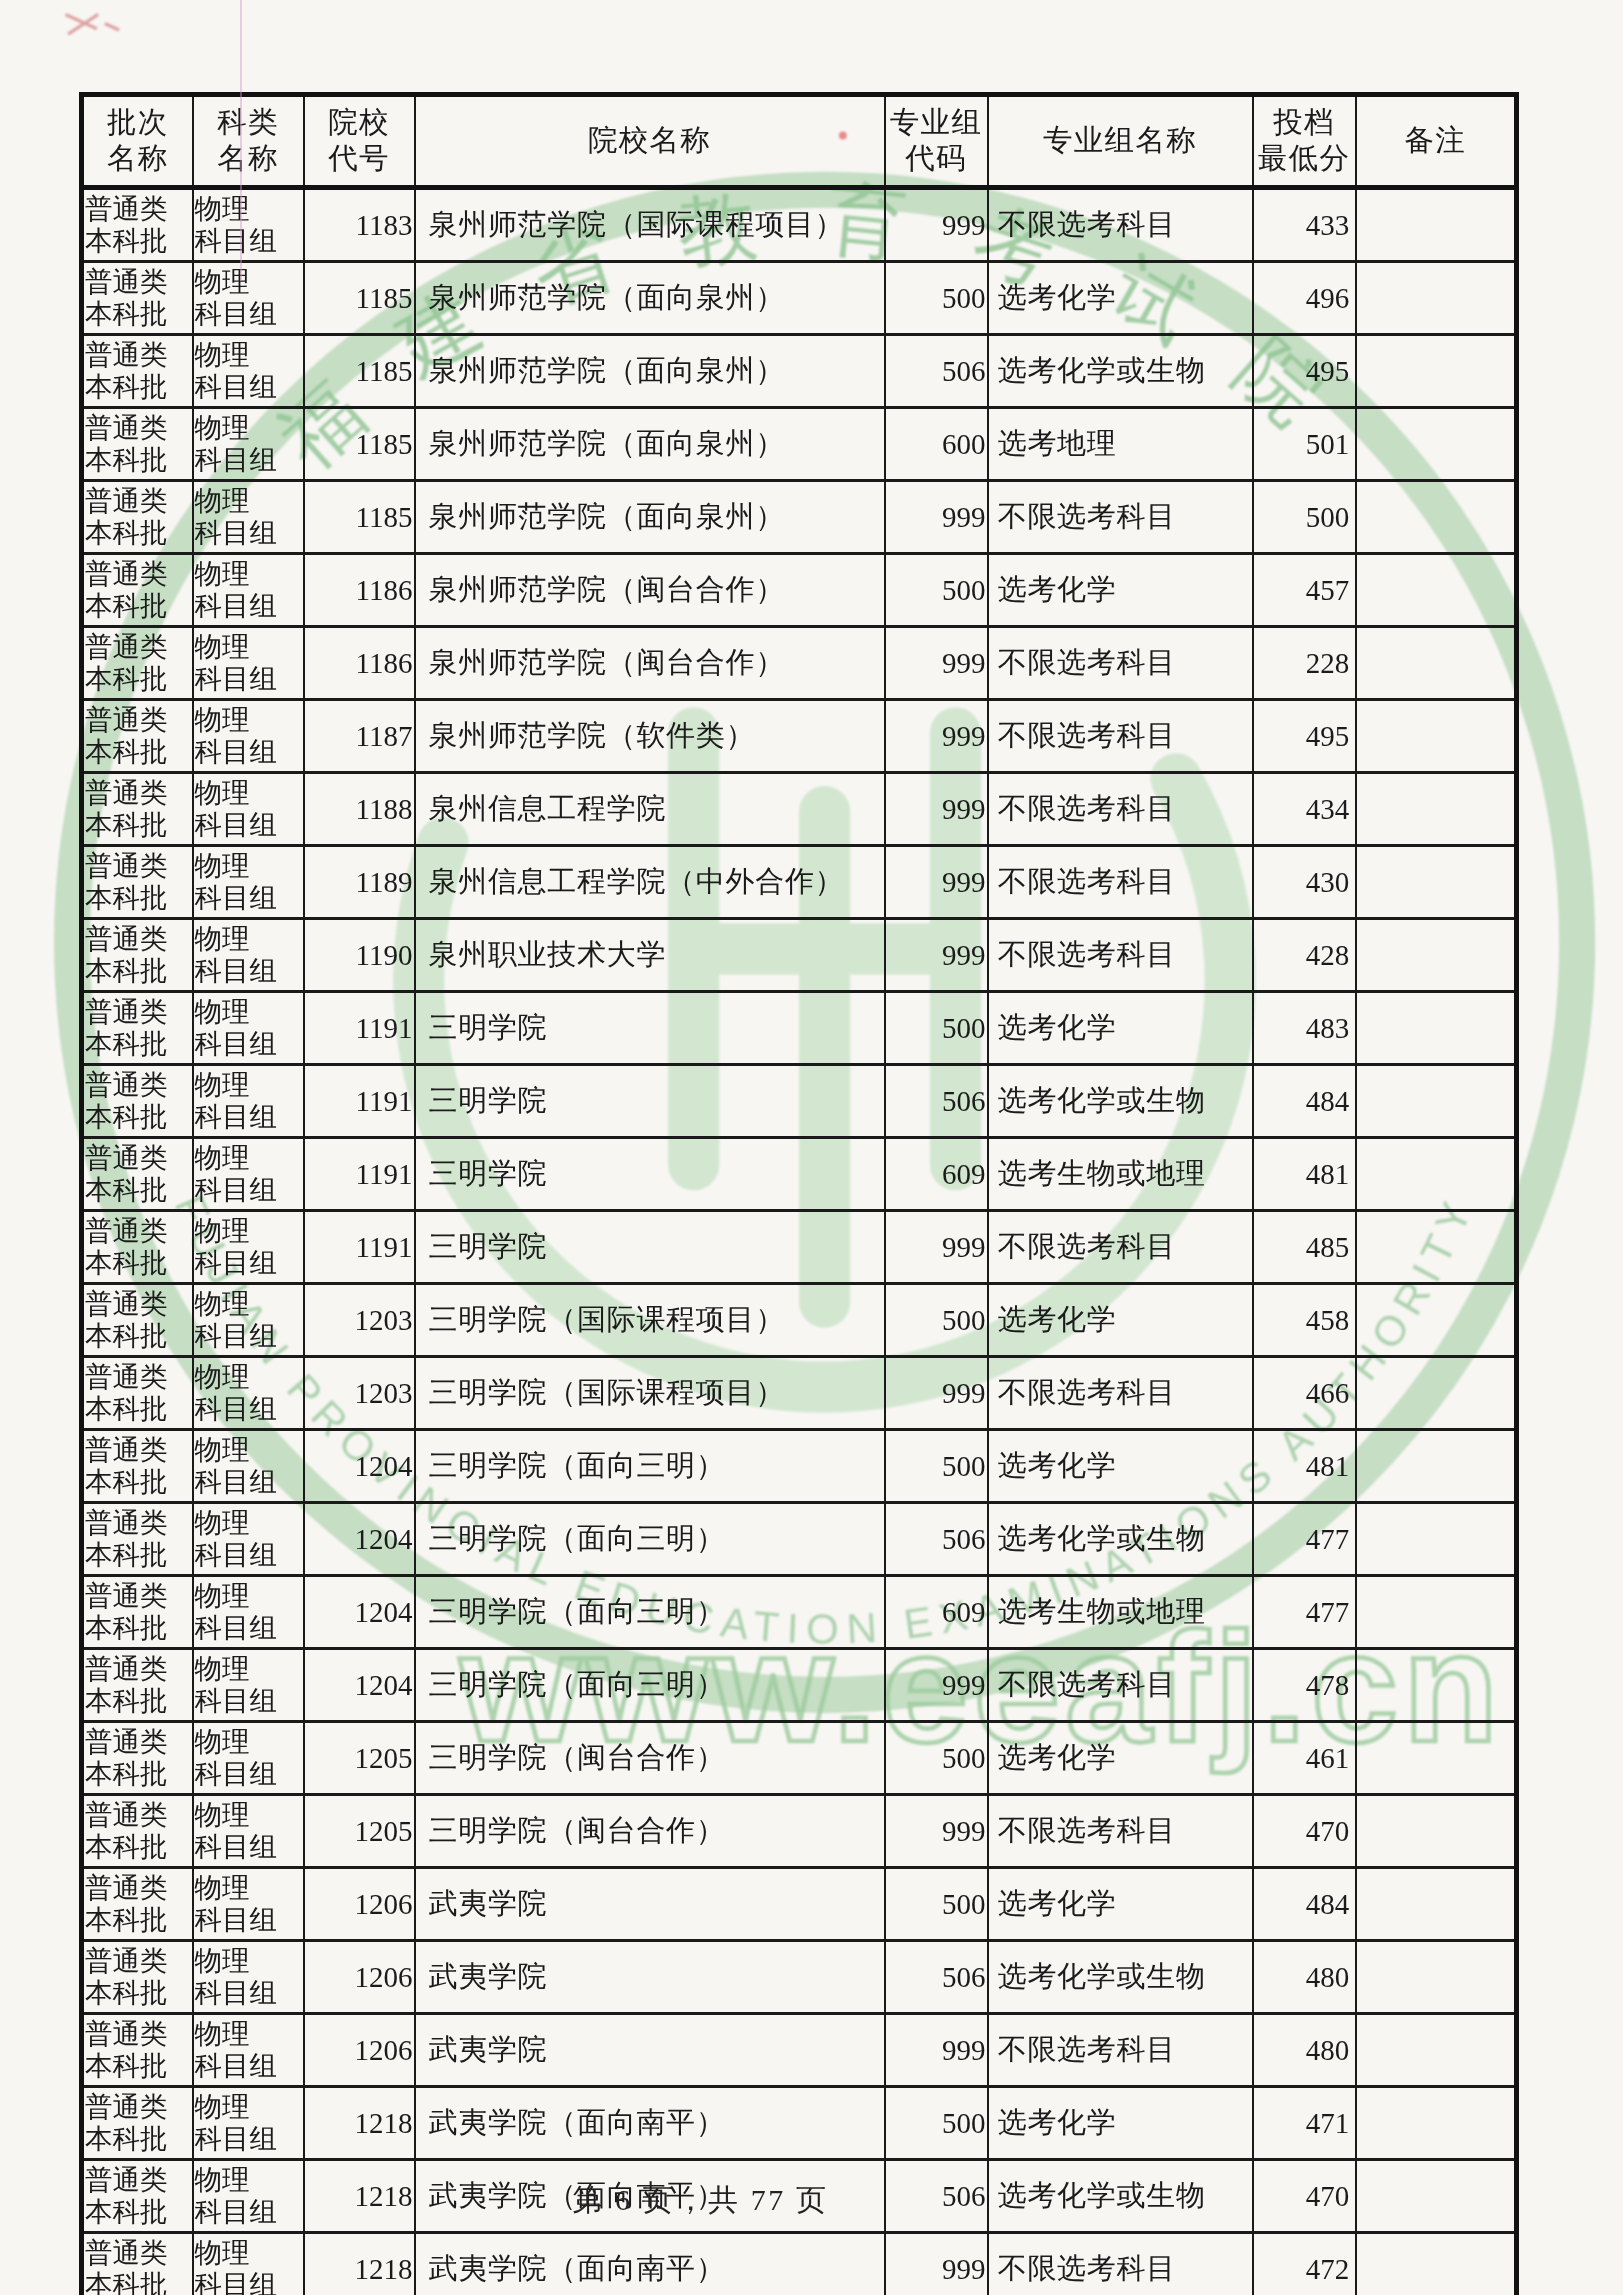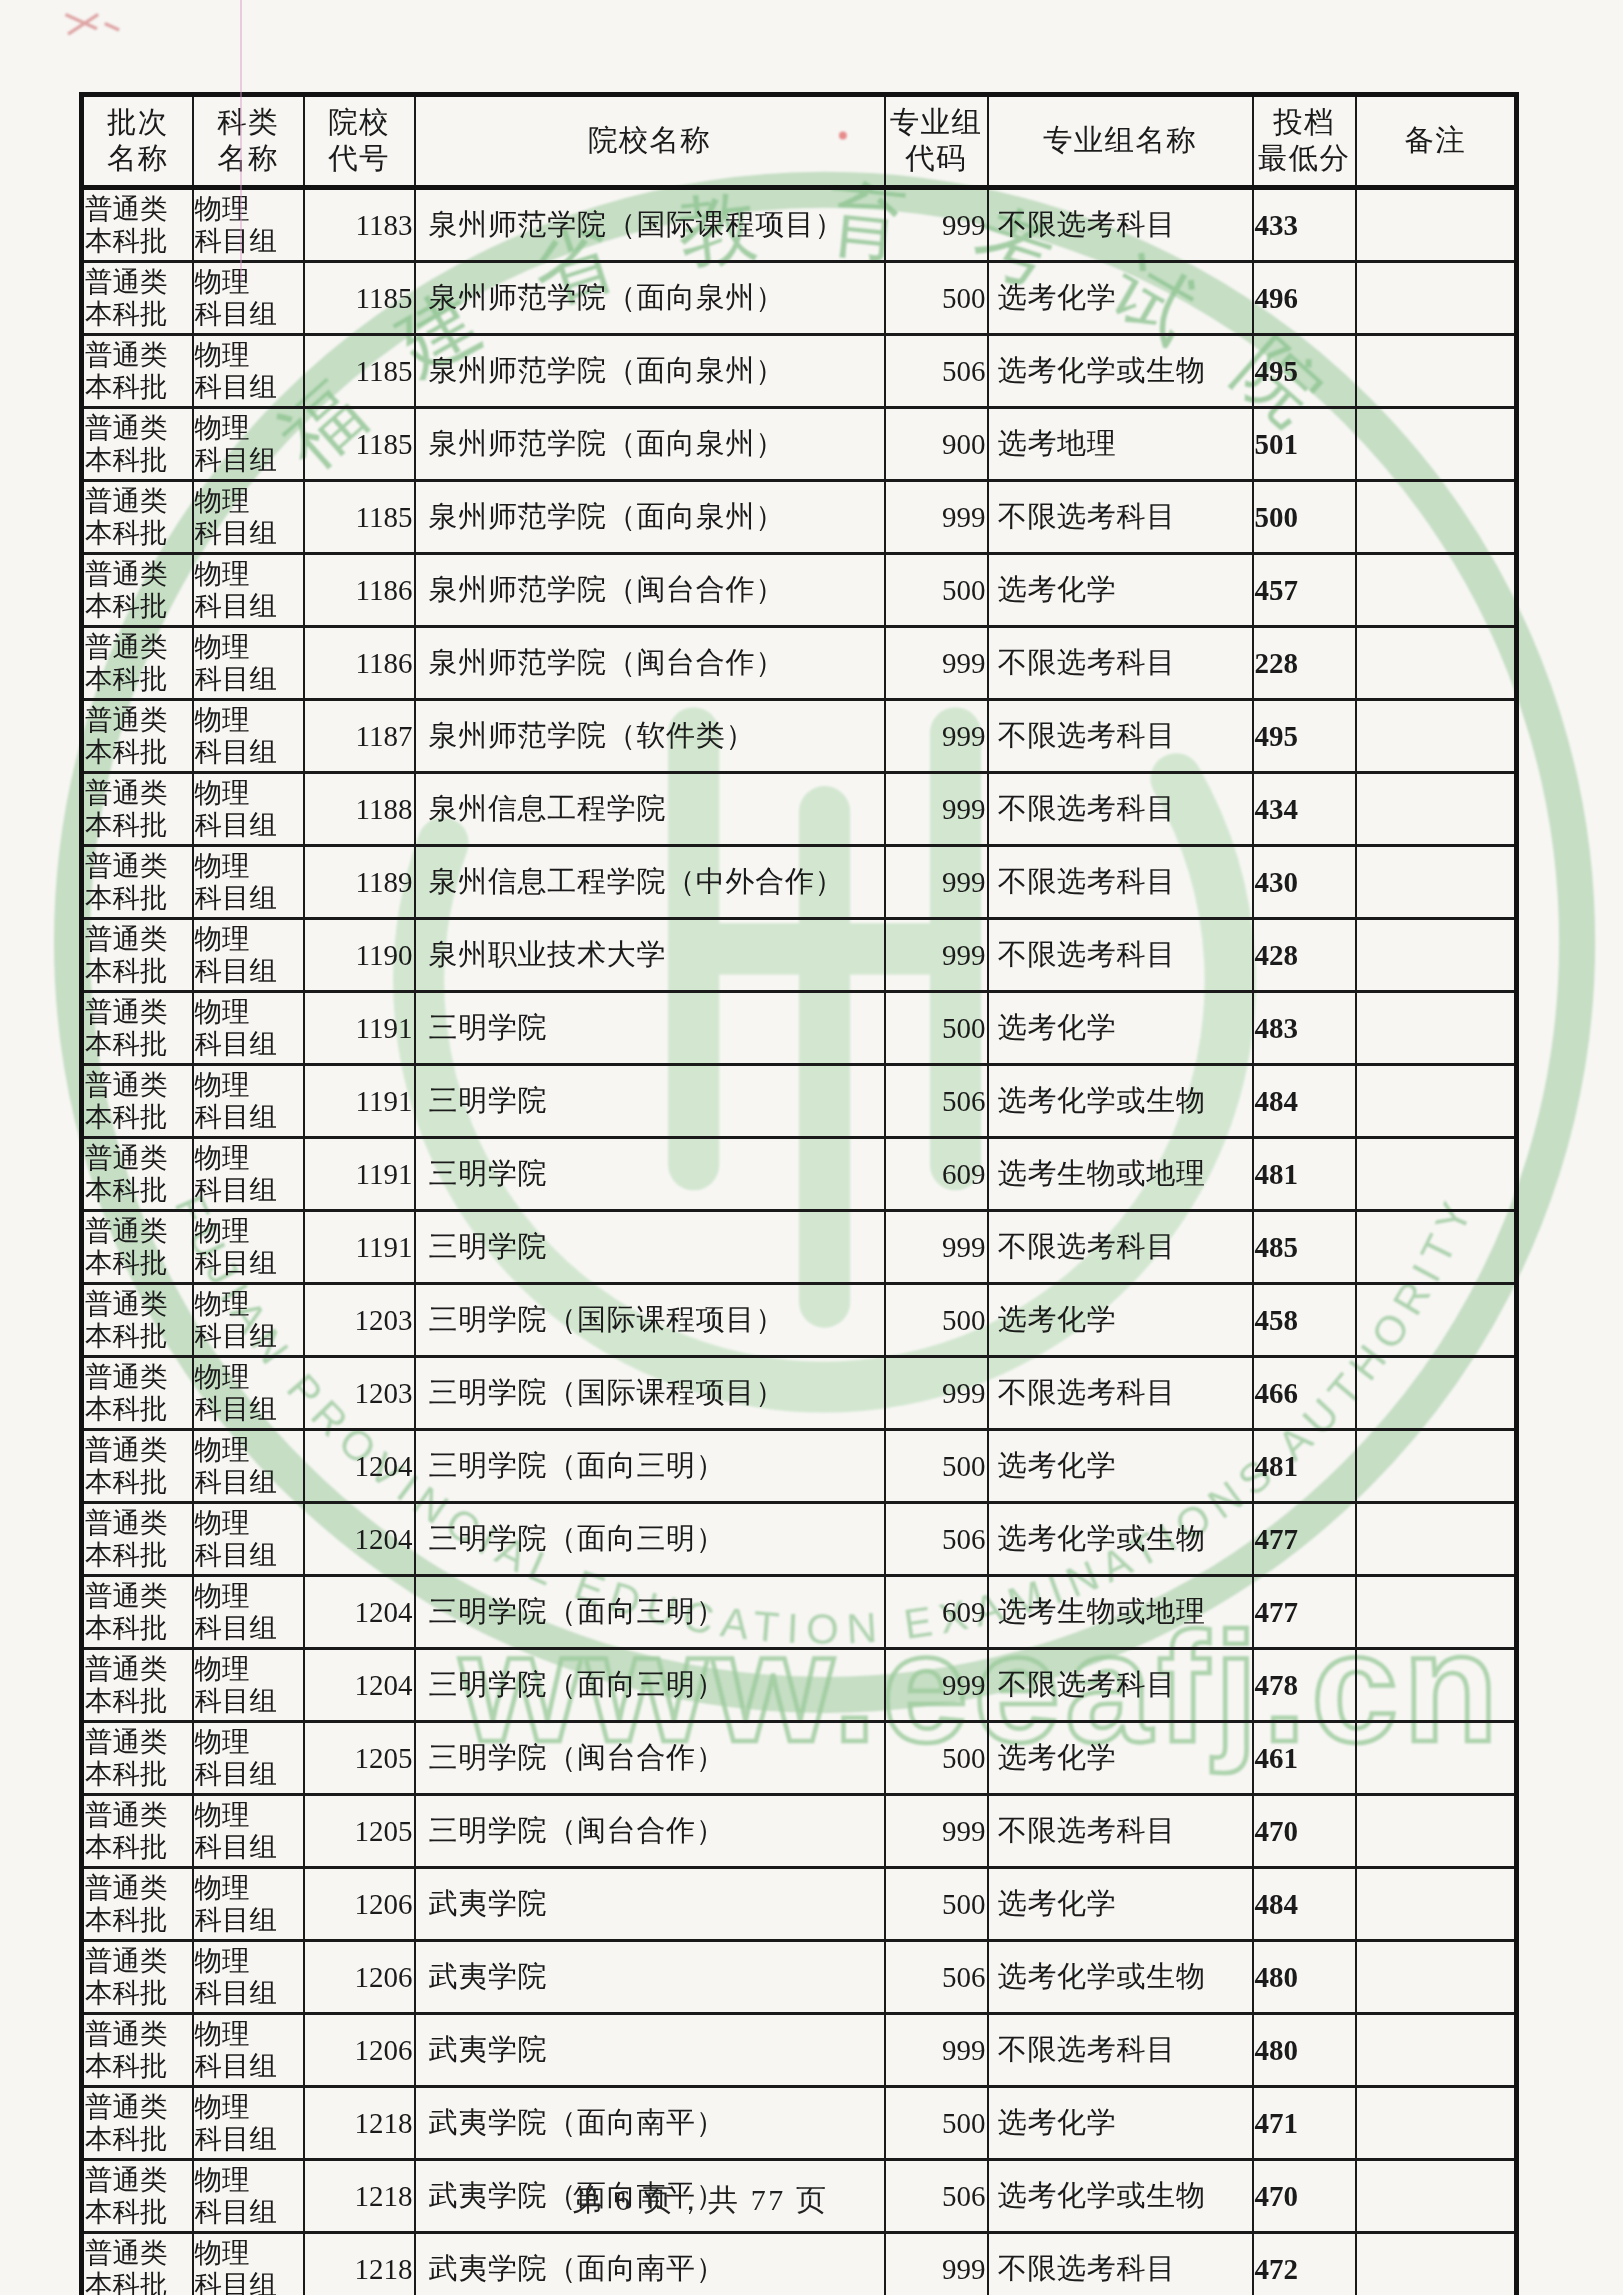--- a/index.html
+++ b/index.html
@@ -52,21 +52,21 @@
   }
   td.two-line{
     text-align:left;
     white-space:pre-line;
     line-height:1.18;
     font-size:27.5px;
   }
   td.c-code,td.c-gcode{text-align:right;font-family:"Liberation Serif","DejaVu Serif",serif;}
   td.c-name{text-align:left;padding-left:13px;letter-spacing:0.7px;}
   td.c-gname{text-align:left;padding-left:9.2px;letter-spacing:0.7px;margin-left:12px;}
-  td.c-score{text-align:left;padding-right:5.2px;font-weight:bold;}
+  td.c-score{text-align:right;padding-right:5.2px;}
   td.c-remark{background:transparent;}
   
   col.w-batch{width:111px;}
   col.w-subject{width:111px;}
   col.w-code{width:111px;}
   col.w-name{width:470px;}
   col.w-gcode{width:103px;}
   col.w-gname{width:265px;}
   col.w-score{width:103px;}
   col.w-remark{width:161px;}
@@ -192,21 +192,21 @@
     <td class="c-remark"></td>
   </tr>
 
   <tr>
     <td class="two-line">普通类
 本科批</td>
     <td class="two-line">物理
 科目组</td>
     <td class="c-code">1185</td>
     <td class="c-name">泉州师范学院（面向泉州）</td>
-    <td class="c-gcode">900</td>
+    <td class="c-gcode">600</td>
     <td class="c-gname">选考地理</td>
     <td class="c-score">501</td>
     <td class="c-remark"></td>
   </tr>
 
   <tr>
     <td class="two-line">普通类
 本科批</td>
     <td class="two-line">物理
 科目组</td>

